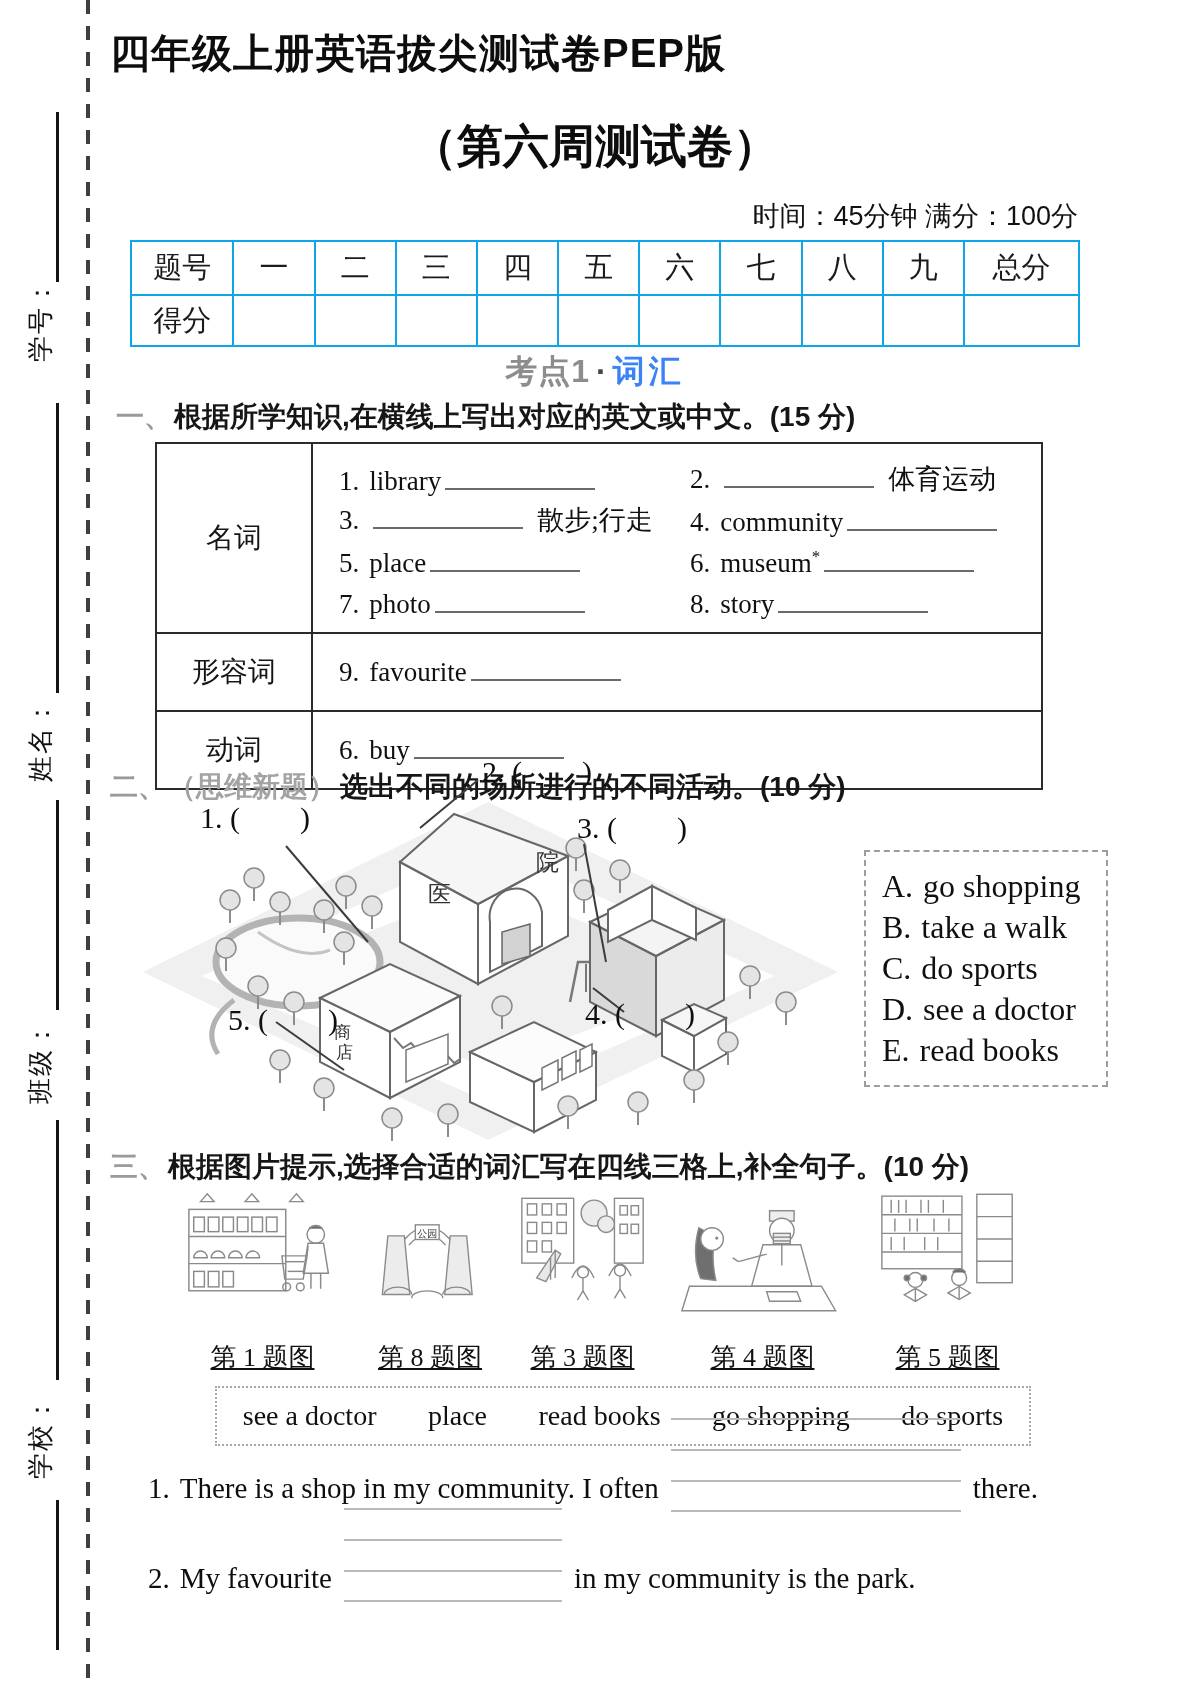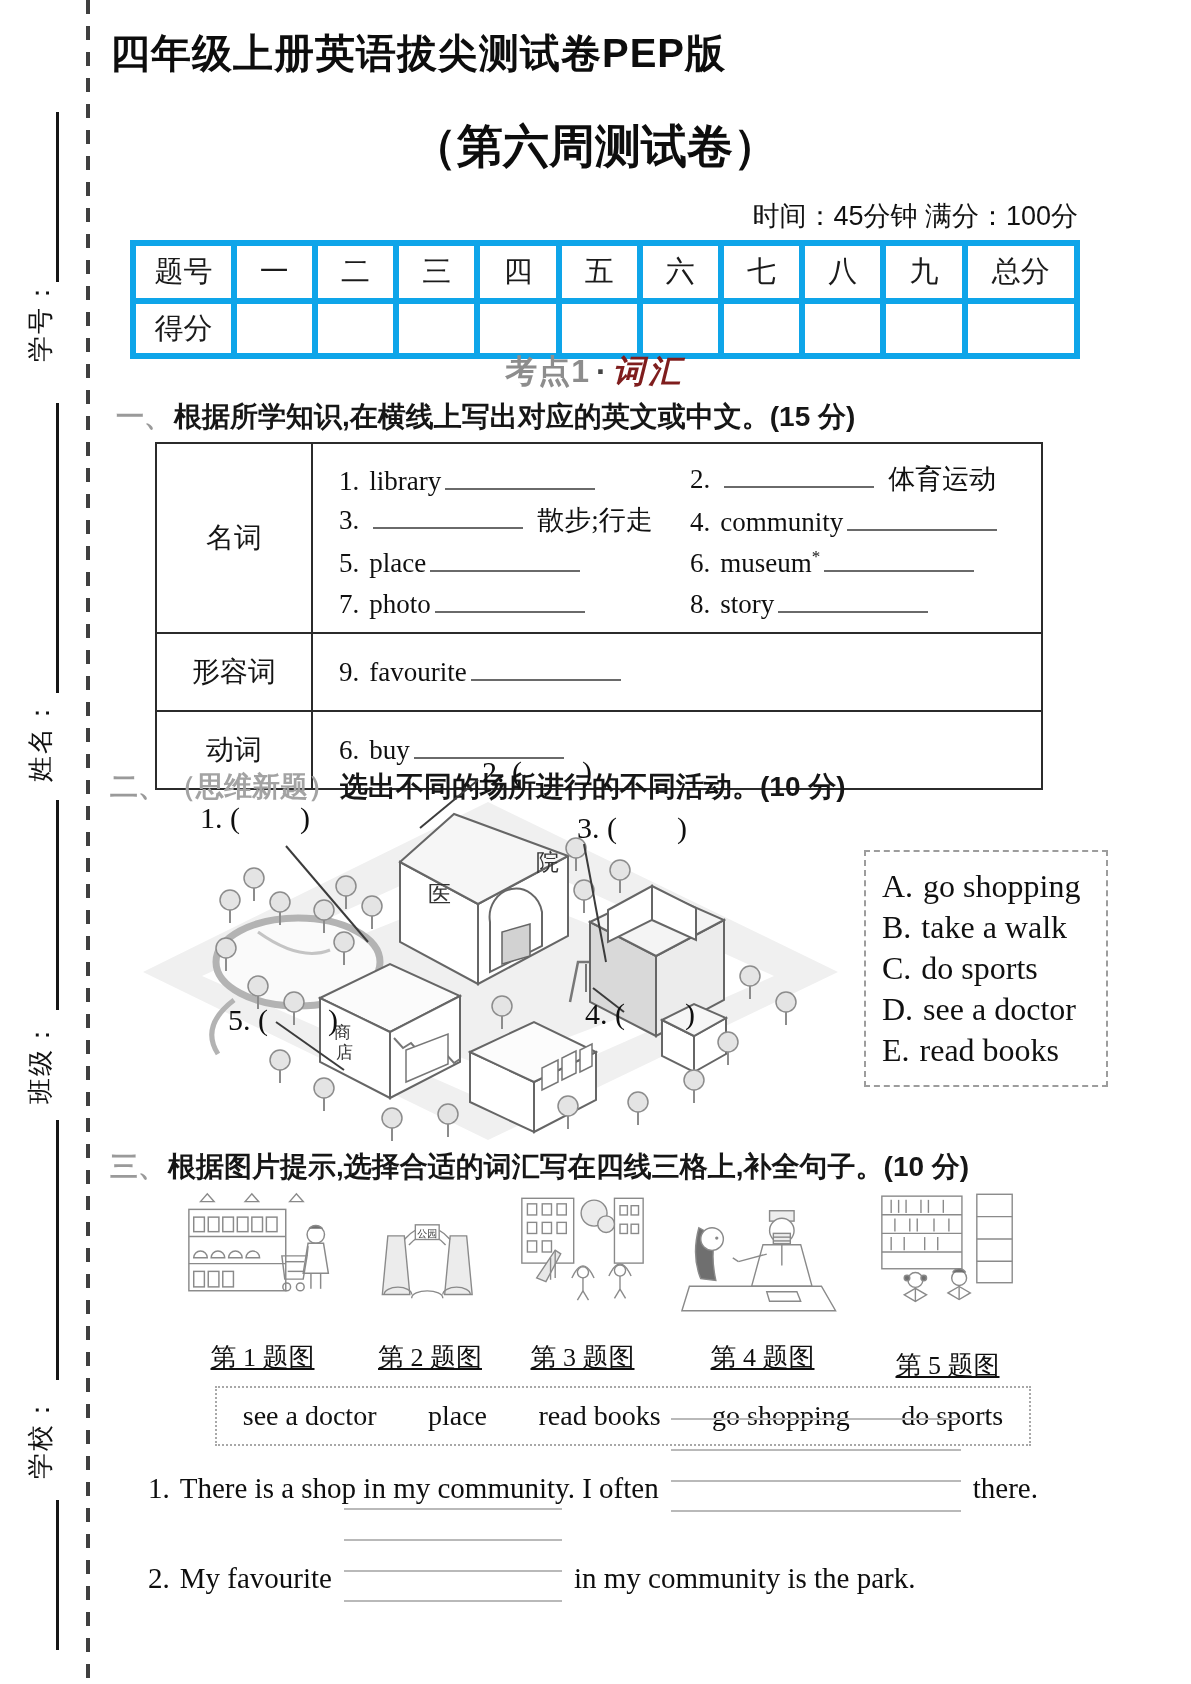--- a/index.html
+++ b/index.html
@@ -13,30 +13,30 @@
     transform:rotate(-90deg);font-size:26px;color:#111;letter-spacing:2px;}
   .side-line{position:absolute;left:56px;width:3px;background:#151515;}
   .content{position:absolute;left:110px;top:0;width:970px;height:1684px;}
   .title{position:absolute;top:26px;left:0;width:100%;text-align:left;
     font-size:40px;font-weight:700;letter-spacing:1px;color:#0d0d0d;}
   .subtitle{position:absolute;top:116px;left:0;width:100%;text-align:center;
     font-size:46px;font-weight:700;color:#0d0d0d;}
   .meta{position:absolute;top:198px;right:2px;font-size:27px;font-weight:500;color:#111;}
   
   .score-table{position:absolute;top:240px;left:20px;border-collapse:collapse;table-layout:fixed;}
-  .score-table td{border:6px solid #0ea5e9;text-align:center;font-size:29px;padding:0;}
+  .score-table td{border:2px solid #0ea5e9;text-align:center;font-size:29px;padding:0;}
   .score-table tr:first-child td{height:52px;}
   .score-table tr:last-child td{height:49px;}
   .col-first{width:103px;} .col-mid{width:81px;} .col-last{width:116px;}
   
   .section-head{position:absolute;top:350px;left:0;width:100%;text-align:center;
     font-size:32px;font-weight:700;}
   .section-tag{color:#8d8d8d;letter-spacing:1px;}
   .section-sep{color:#454545;margin:0 6px;}
-  .section-name{color:#7f1d1d;letter-spacing:4px;font-style:italic;}
+  .section-name{color:#3b82f6;letter-spacing:4px;}
   
   .q-head{position:absolute;font-size:28px;font-weight:700;color:#161616;white-space:nowrap;}
   .q-head .qnum{color:#9a9a9a;margin-right:2px;}
   .q-head .qtag{color:#a3a3a3;margin-right:4px;}
   
   .q1-table{position:absolute;top:442px;left:45px;width:888px;border-collapse:collapse;
     font-family:"Liberation Serif",serif;}
   .q1-table td{border:2px solid #2b2b2b;}
   .q1-label{width:152px;text-align:center;font-family:"Liberation Sans",sans-serif;
     font-size:28px;font-weight:500;color:#151515;}
@@ -398,24 +398,24 @@
           <line x1="38" y1="103" x2="38" y2="117"></line>
         <circle cx="85" cy="92" r="8" fill="#fff"></circle>
           <path d="M78 86 a8 8 0 0 1 14 0" fill="#6f6f6f"></path>
         <path d="M73 108 L85 101 L97 108 L85 115 Z" fill="#fff"></path>
           <line x1="85" y1="101" x2="85" y2="115"></line>
       </svg>
     </div>
 
     <div class="captions">
       <span style="width:155px;">第 1 题图</span>
-      <span style="width:110px;">第 2 题图</span>
+      <span style="width:110px;">第 8 题图</span>
       <span style="width:125px;">第 3 题图</span>
       <span style="width:165px;">第 4 题图</span>
-      <span style="width:135px;margin-top:8px;">第 5 题图</span>
+      <span style="width:135px;">第 5 题图</span>
     </div>
 
     <div class="bank">
       <span>see a doctor</span>
       <span>place</span>
       <span>read books</span>
       <span>go shopping</span>
       <span>do sports</span>
     </div>
 

